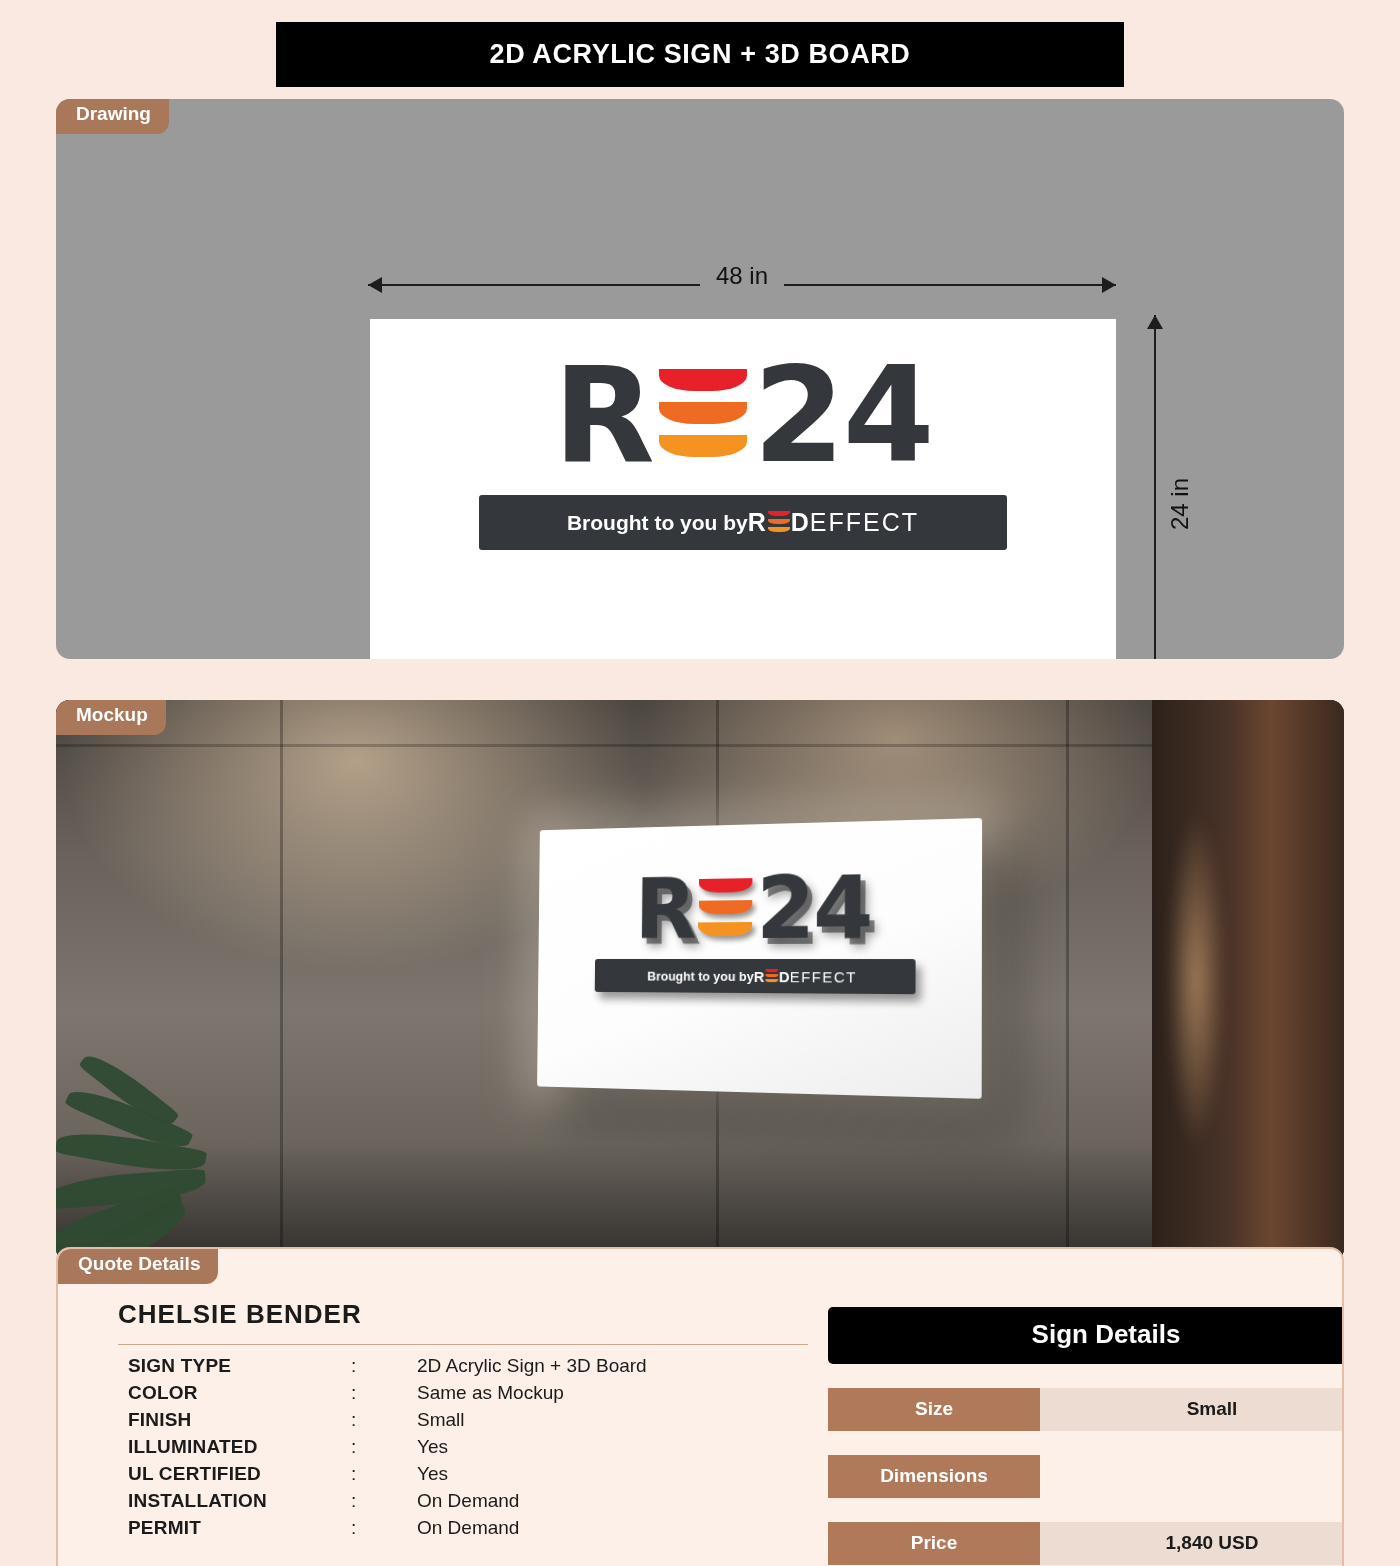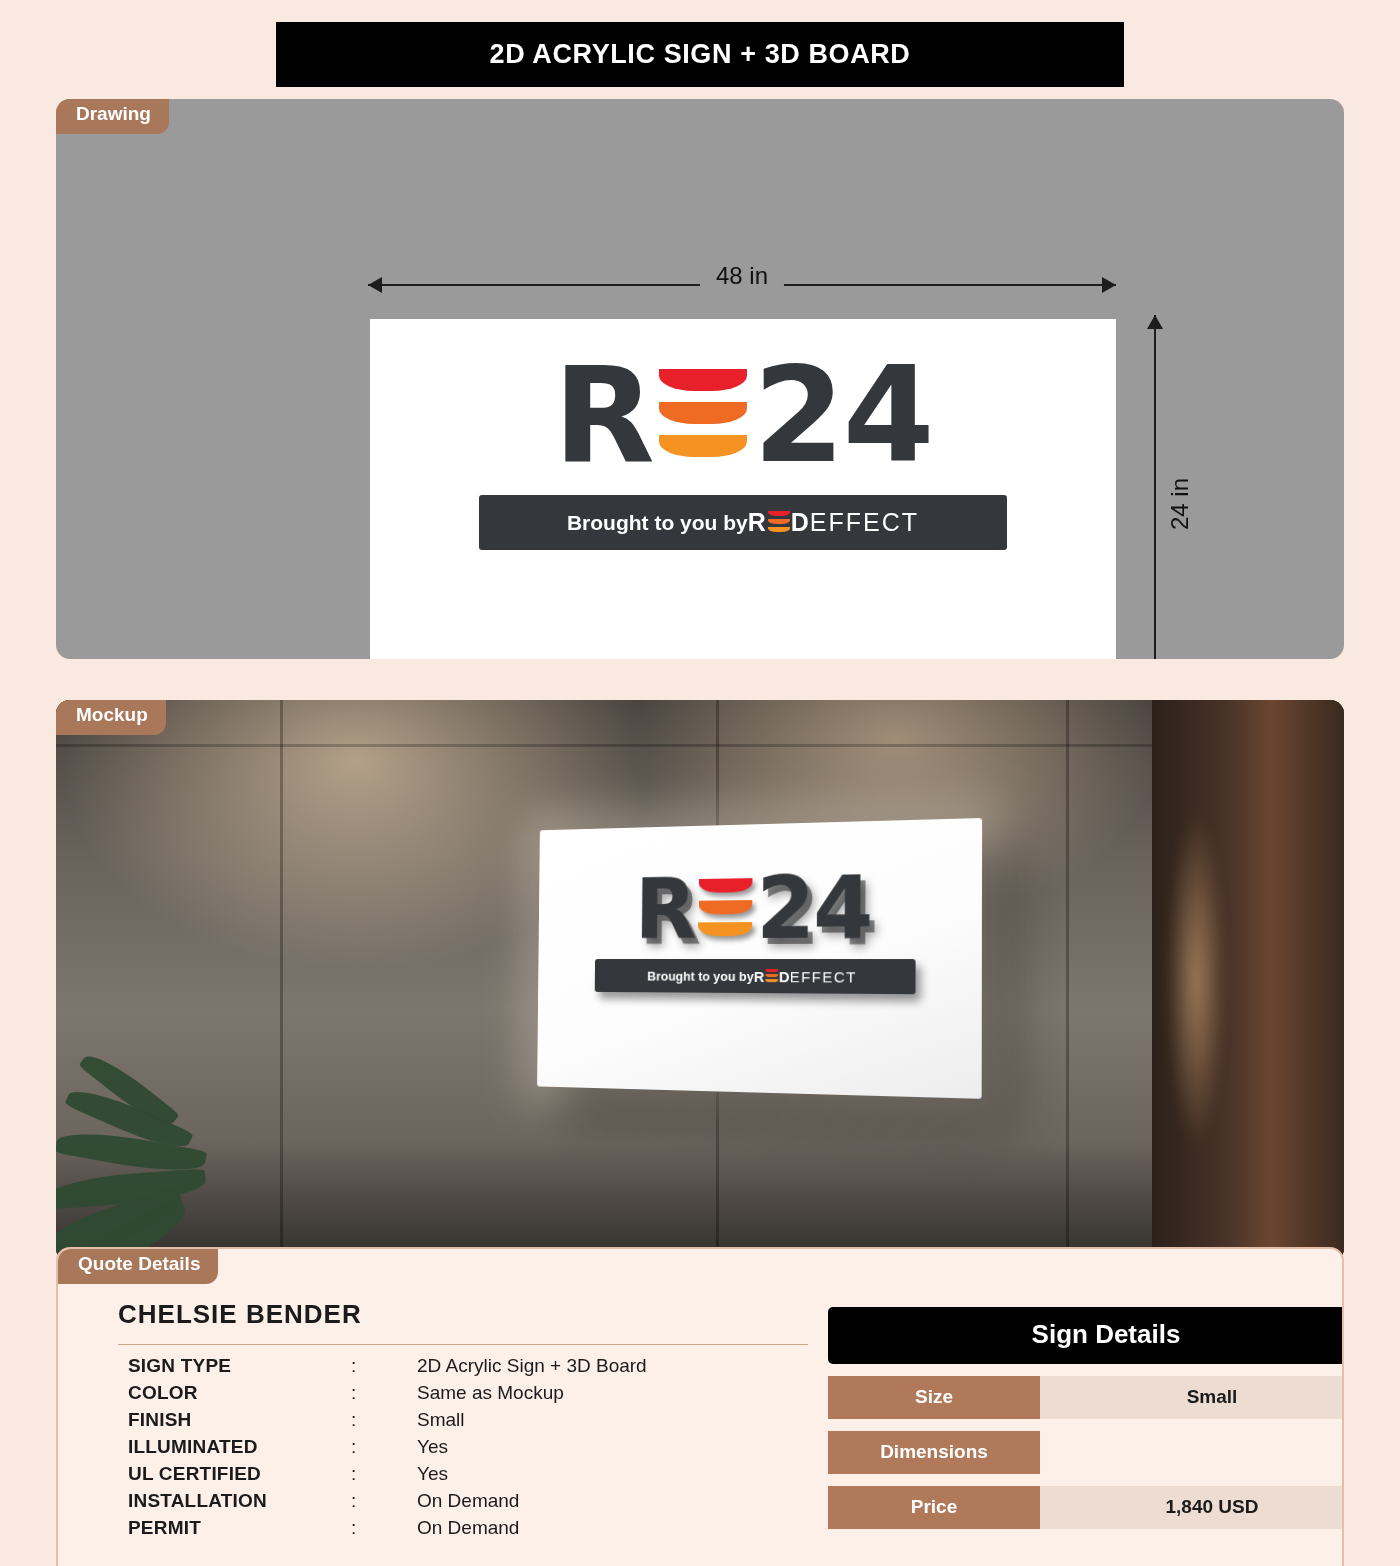--- a/index.html
+++ b/index.html
@@ -331,21 +331,21 @@
     color: #ffffff;
     font-size: 26px;
     font-weight: bold;
     text-align: center;
     padding: 12px 0 14px;
     border-radius: 5px;
     width: 556px;
   }
   .sd-row {
     display: flex;
-    margin-top: 12px;
+    margin-top: 24px;
     width: 556px;
   }
   .sd-label {
     width: 212px;
     background: #b0795a;
     color: #ffffff;
     font-weight: bold;
     font-size: 19px;
     text-align: center;
     padding: 10px 0 11px;

